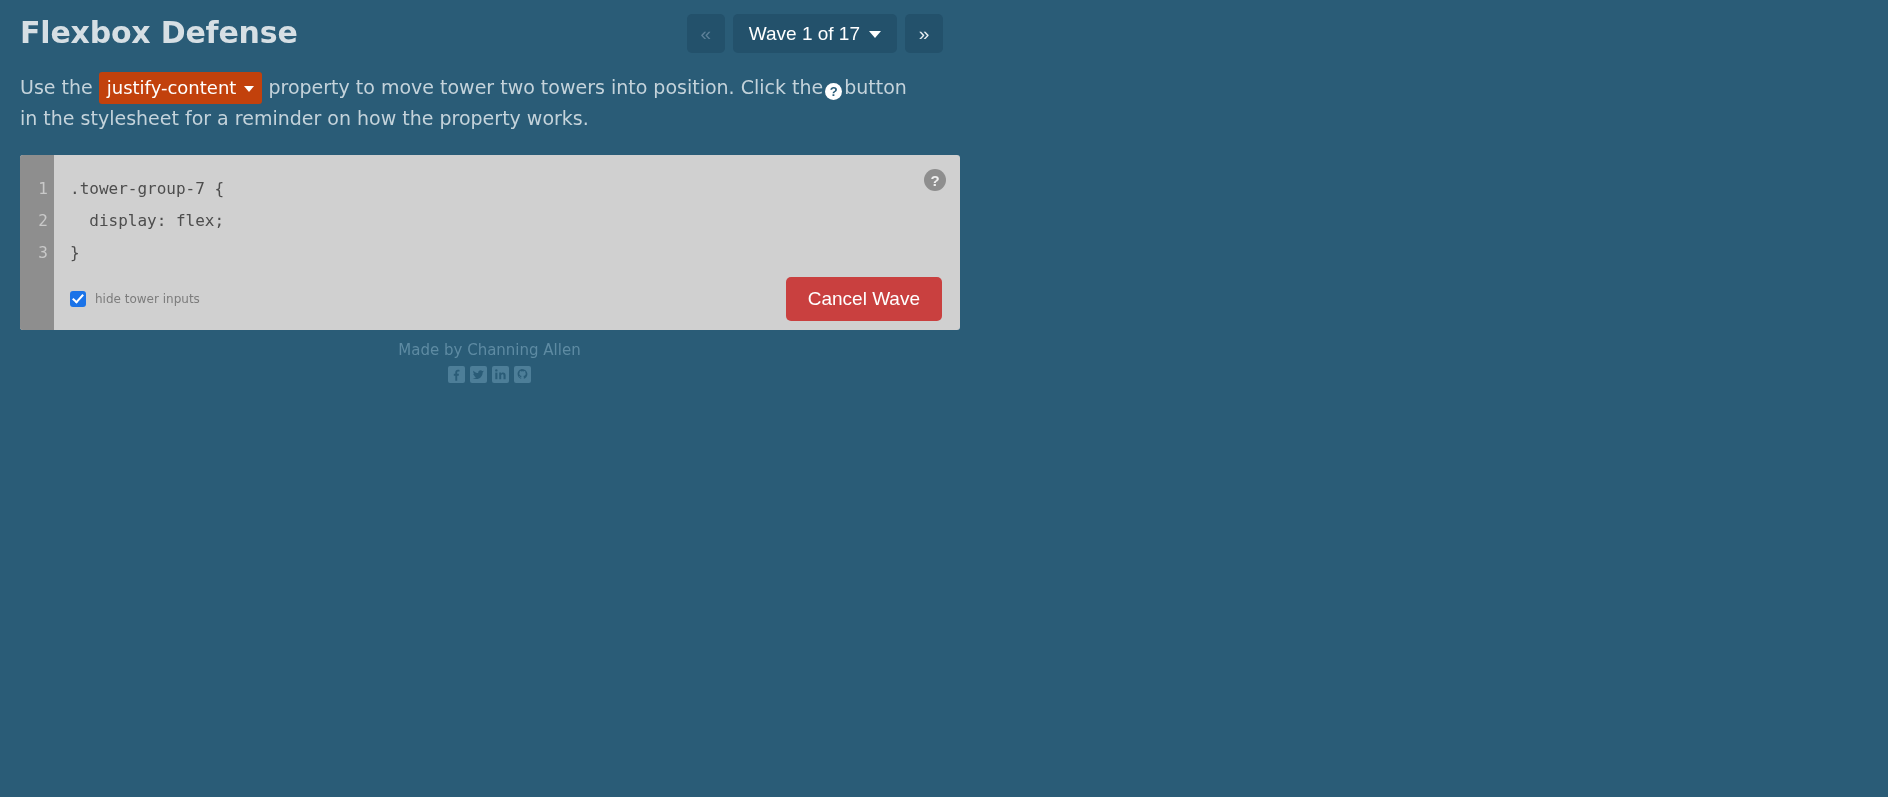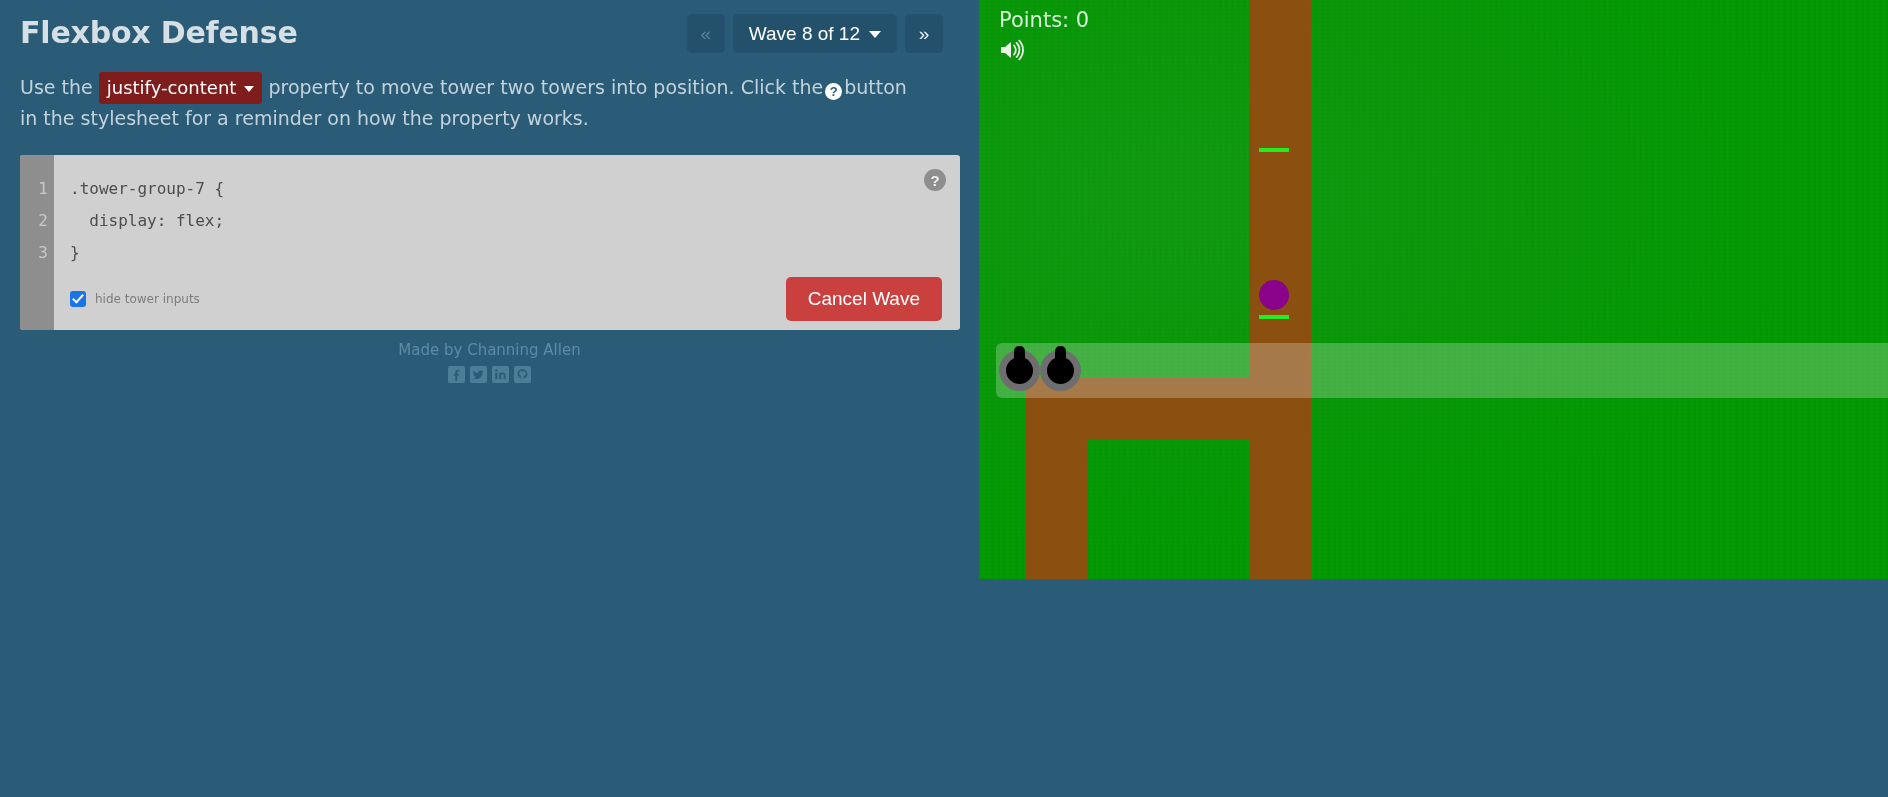--- a/index.html
+++ b/index.html
@@ -12,20 +12,21 @@
     background: #2a5c77;
     font-family: "Liberation Sans", sans-serif;
   }
 
   #app {
     position: relative;
     width: 1888px;
     height: 797px;
     display: flex;
     align-items: stretch;
+    flex-direction: column;
   }
 
   
   #left-panel {
     width: 979px;
     height: 797px;
     background: #2a5c77;
     position: relative;
     flex: 0 0 979px;
     padding: 0;
@@ -103,21 +104,21 @@
     line-height: 29px;
     max-width: 900px;
     font-family: "DejaVu Sans", sans-serif;
     font-weight: 400;
   }
 
   .prop-select {
     display: inline-flex;
     align-items: center;
     gap: 8px;
-    background: #7f1d1d;
+    background: #c2410c;
     color: #ffffff;
     border-radius: 3px;
     padding: 1px 8px 2px 8px;
     font-size: 18px;
     cursor: pointer;
     vertical-align: baseline;
     font-family: "DejaVu Sans", sans-serif;
   }
   .prop-select .caret-down {
     border-top-color: #ffffff;
@@ -391,21 +392,21 @@
   <div id="left-panel">
 
     <div class="header-row">
       <div id="page-title">Flexbox Defense</div>
 
       <div class="wave-controls">
         <button class="wave-btn arrow prev">
           <span>«</span>
         </button>
         <div class="wave-select">
-          <span>Wave 8 of 12</span>
+          <span>Wave 1 of 17</span>
           <span class="caret-down"></span>
         </div>
         <button class="wave-btn arrow next">
           <span>»</span>
         </button>
       </div>
     </div>
 
     <p id="instructions"><span>Use the</span>
       <span class="prop-select">

